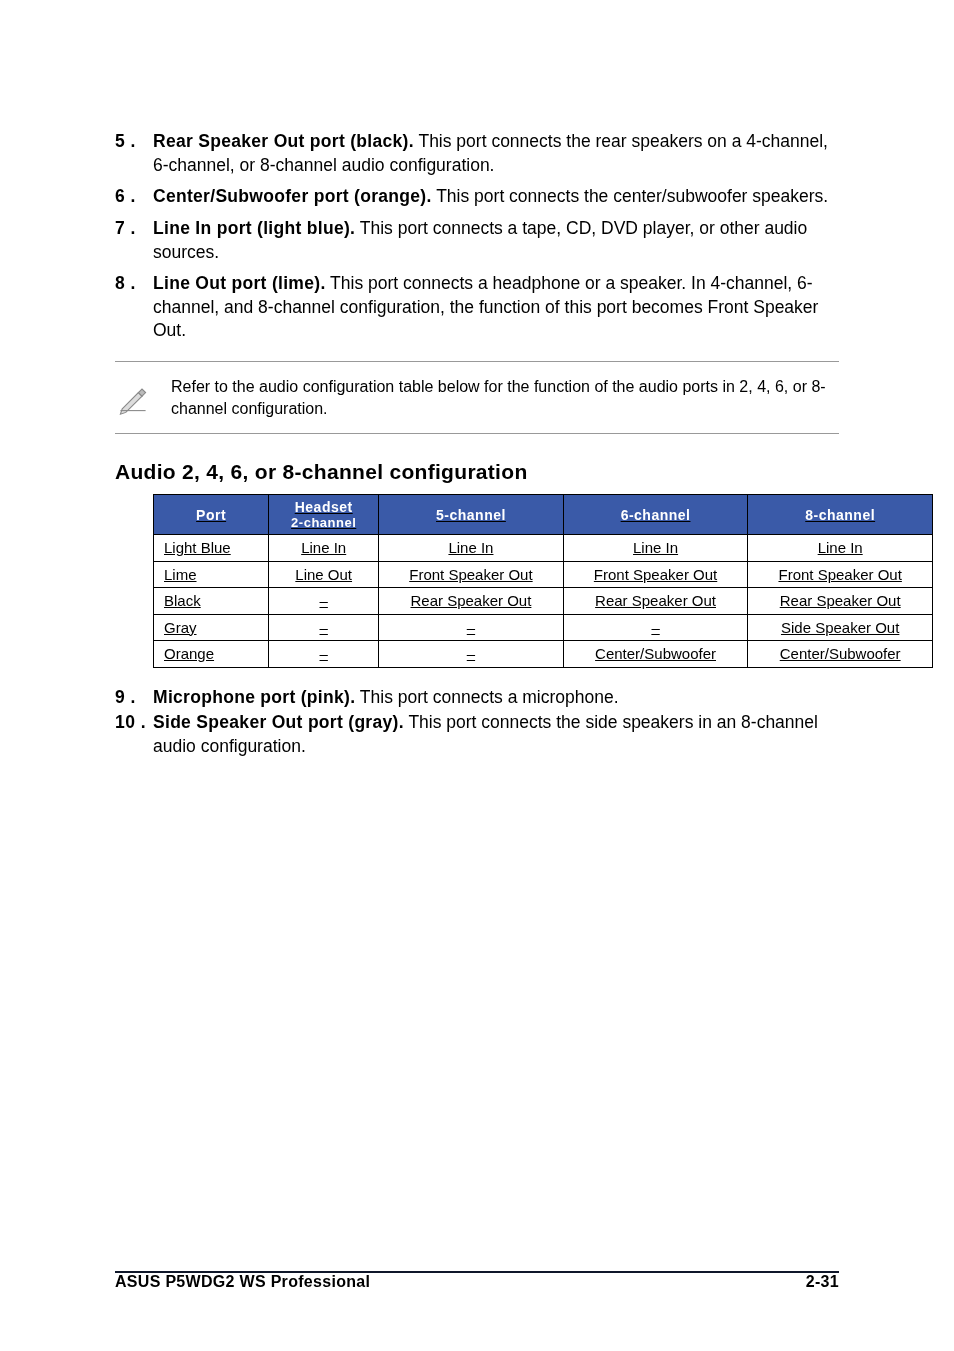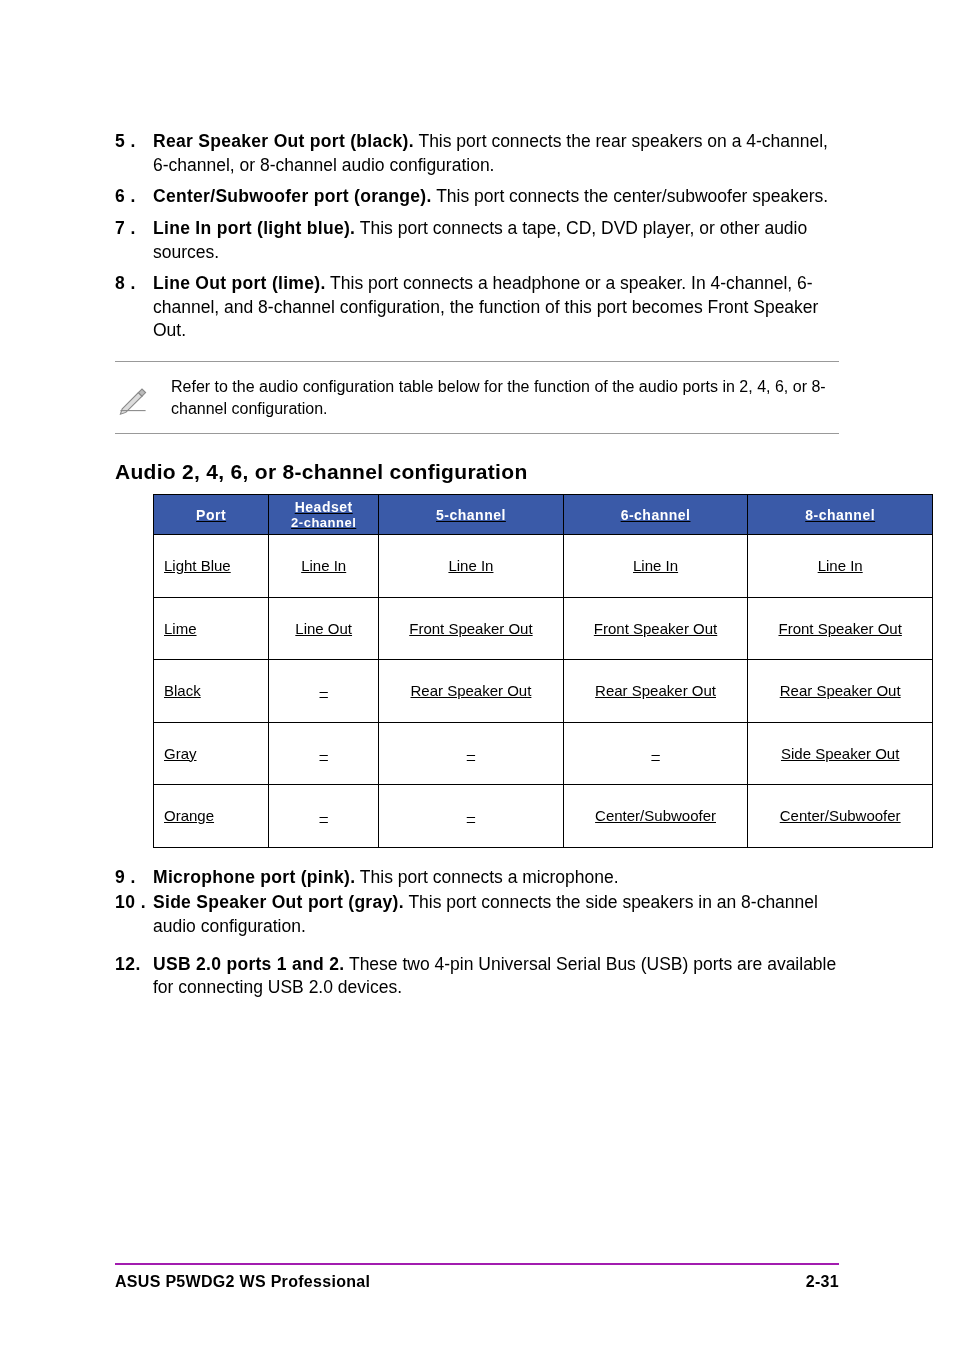--- a/index.html
+++ b/index.html
@@ -88,35 +88,34 @@
     padding: 4px 6px;
     border: 1px solid #000;
     font-size: 14px;
   }
   table.audio th .sub {
     display: block;
     font-size: 13px;
   }
   table.audio td {
     border: 1px solid #000;
-    padding: 21px 8px;
+    padding: 3px 8px;
     text-align: center;
     vertical-align: middle;
     line-height: 1.3;
   }
   table.audio td.port {
     text-align: left;
     padding-left: 10px;
   }
   .col-port { width: 95px; }
   .col-hs { width: 90px; }
   .col-ch { width: 160px; }
   .footer {
-    border-top: 2px solid #a21caf;
-    padding-top: 8px;
+    border-top: 2px solid #0f172a;
     display: flex;
     justify-content: space-between;
     font-size: 16px;
     font-weight: bold;
     letter-spacing: 0.3px;
   }
   .spacer-after-table { height: 18px; }
 </style>
 </head>
 <body>
@@ -211,24 +210,20 @@
 
     <div class="list">
       <div class="list-item" style="margin-bottom:2px">
         <div class="list-num">9 .</div>
         <div class="list-body"><span class="bold">Microphone port (pink).</span><span> This port connects a microphone.</span></div>
       </div>
       <div class="list-item" style="margin-bottom:14px">
         <div class="list-num">10 .</div>
         <div class="list-body"><span class="bold">Side Speaker Out port (gray).</span><span> This port connects the side speakers in an 8-channel audio configuration.</span></div>
       </div>
-      <div class="list-item">
-        <div class="list-num">12.</div>
-        <div class="list-body"><span class="bold"> USB 2.0 ports 1 and 2.</span><span> These two 4-pin Universal Serial Bus (USB) ports are available for connecting USB 2.0 devices.</span></div>
-      </div>
     </div>
 
   </div>
 
   <div class="footer">
     <span>ASUS P5WDG2 WS Professional</span>
     <span>2-31</span>
   </div>
 </div>
 

